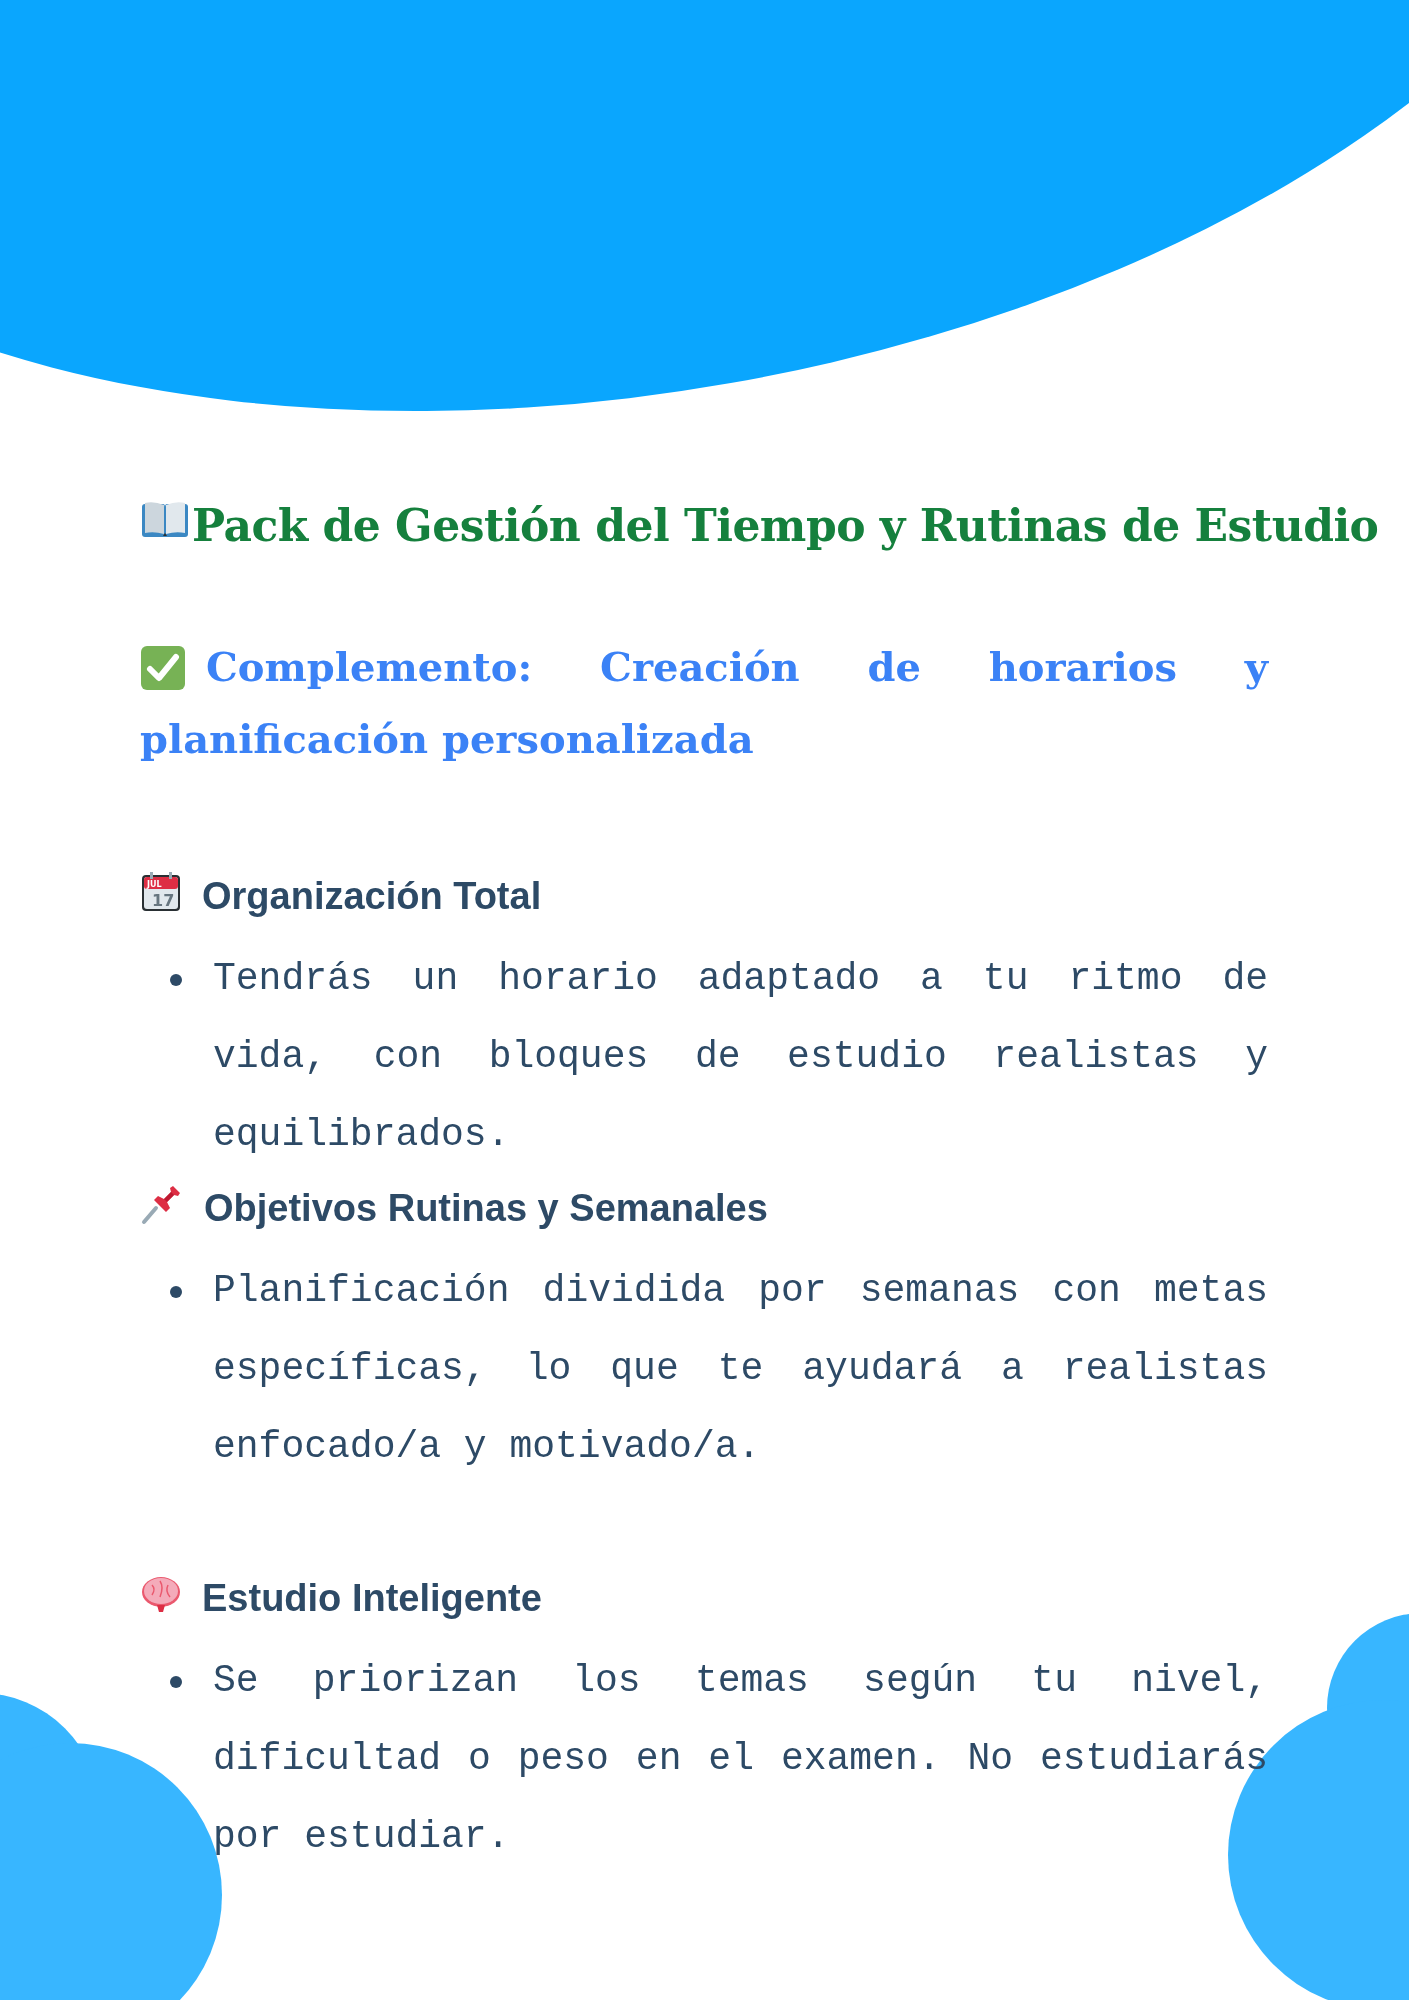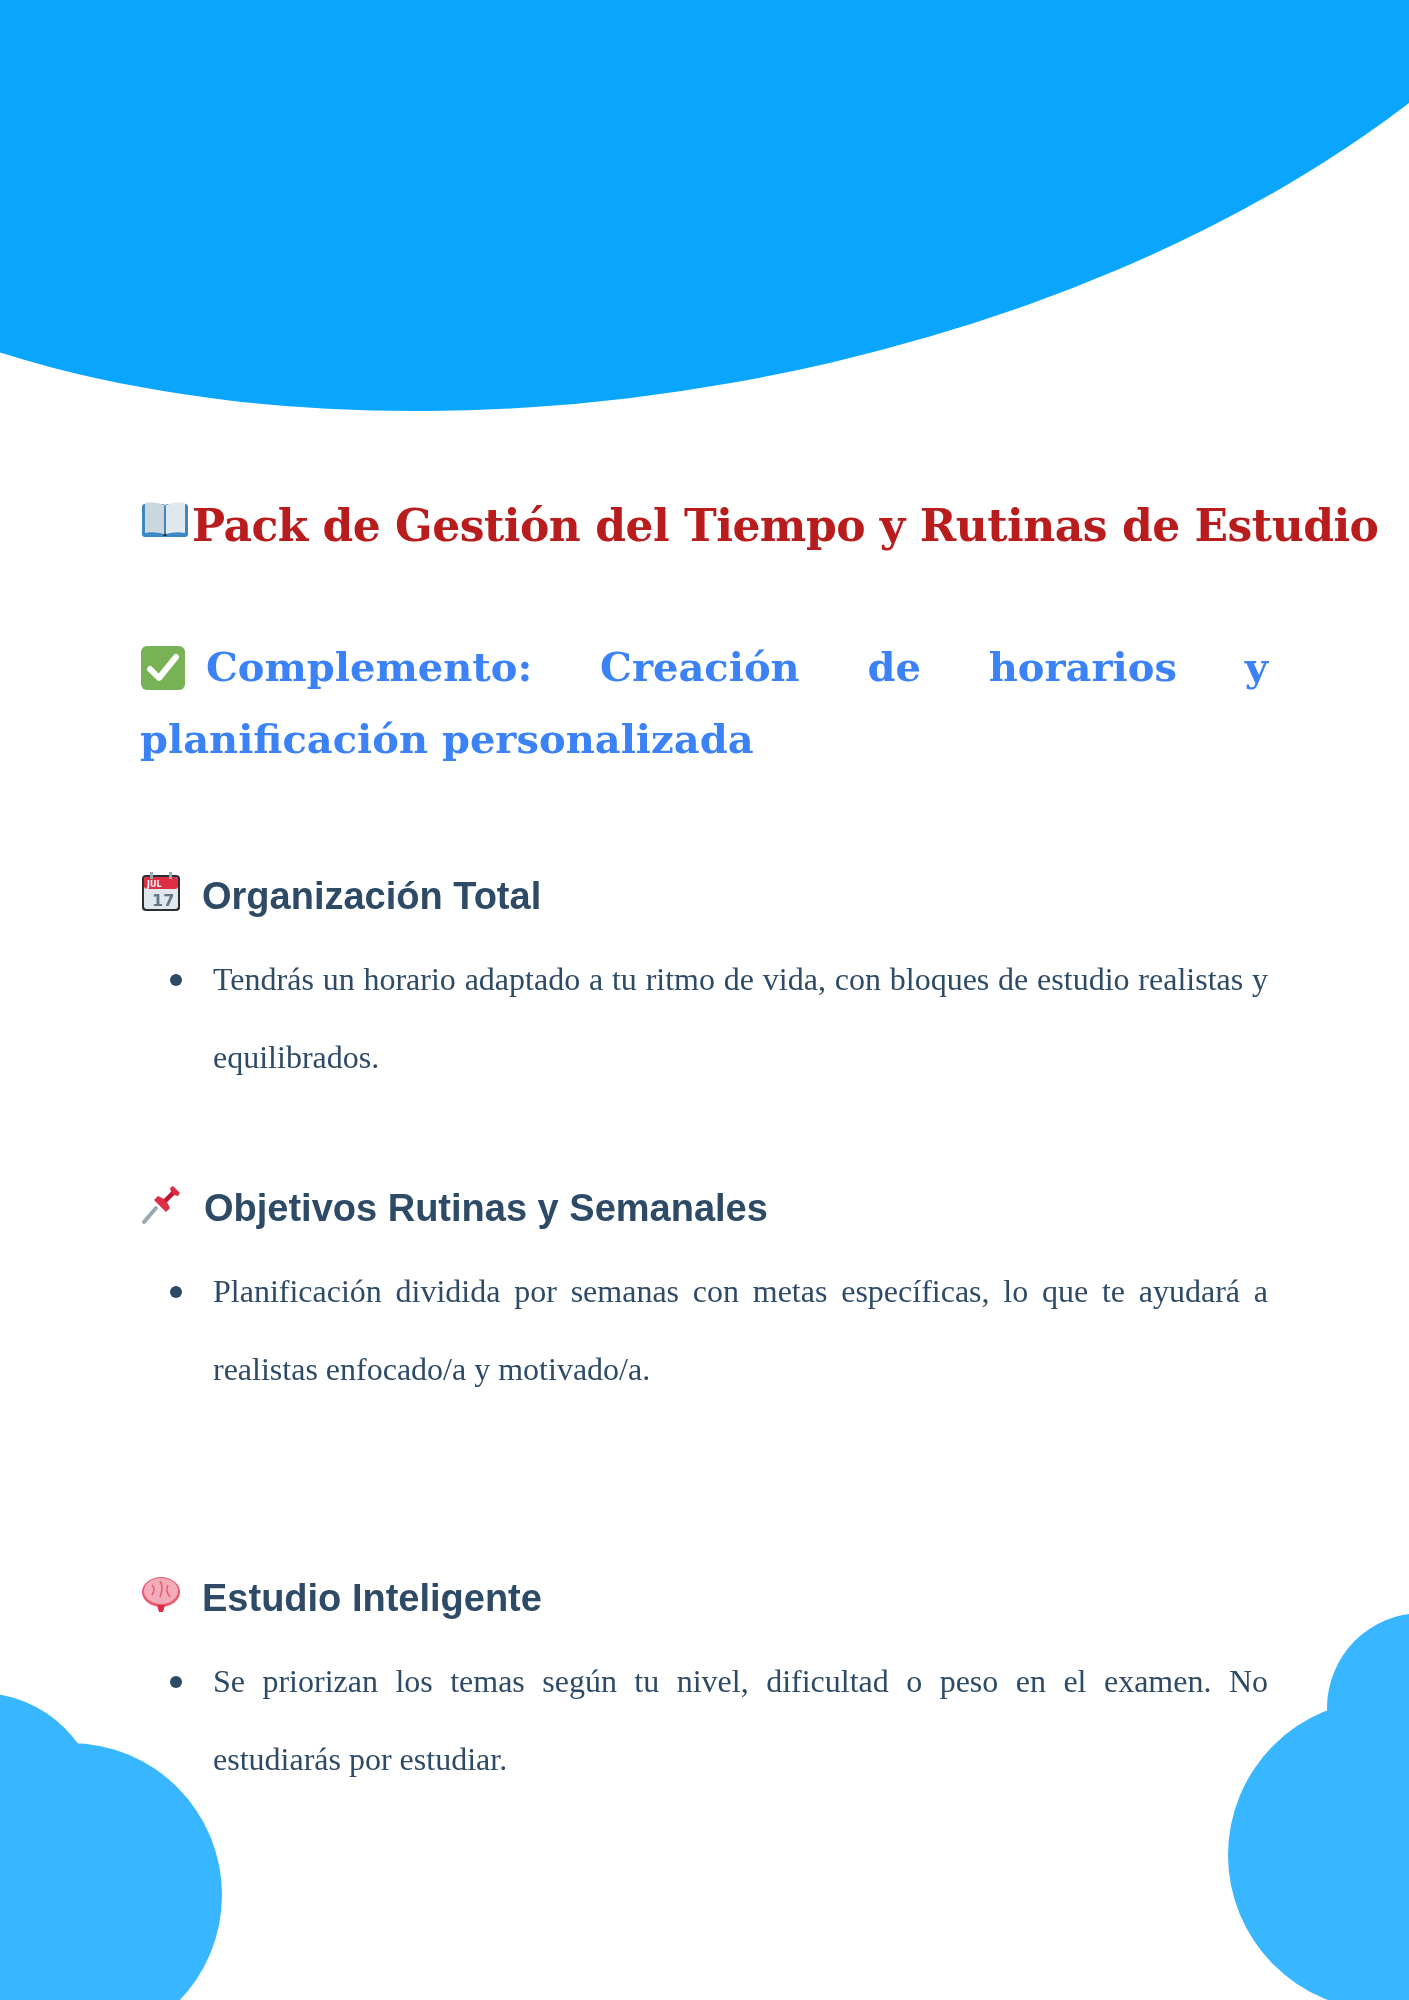--- a/index.html
+++ b/index.html
@@ -11,40 +11,40 @@
   }
   .deco { position: absolute; border-radius: 50%; }
   #top-blob { background: #0aa6fe; }
   .bl, .br { background: #38b6ff; }
 
   .content { position: absolute; left: 140px; width: 1128px; top: 0; }
 
   .title {
     position: absolute; top: 500px; left: 0;
     font-family: "DejaVu Serif", serif; font-weight: 600;
-    font-size: 44px; color: #b91c1c; white-space: nowrap;
+    font-size: 44px; color: #15803d; white-space: nowrap;
     display: flex; align-items: center; letter-spacing: -0.5px;
   }
   .subtitle {
     position: absolute; top: 633px; left: 0; width: 1128px;
     font-family: "DejaVu Serif", serif; font-weight: 600;
     font-size: 40px; line-height: 68px; color: #3b82f6;
     text-align: justify; text-align-last: left;
   }
   .emoji { display: inline-block; vertical-align: middle; margin-right: 20px; }
 
   .section { position: absolute; left: 0; width: 1128px; }
   .section h2 {
     margin: 0; font-family: "Liberation Sans", sans-serif; font-weight: 700;
     font-size: 38px; color: #2d4a66; display: flex; align-items: center; height: 60px;
   }
   .section ul { margin: 0; padding: 0; list-style: none; }
   .section li {
     position: relative; padding-left: 73px;
-    font-family: Liberation Serif, serif; font-size: 32px;
+    font-family: Liberation Mono, monospace; font-size: 38px;
     line-height: 78px; color: #2d4a66; text-align: justify;
   }
   .section li .dot {
     position: absolute; left: 30px; top: 34px; width: 12px; height: 12px;
     background: #2d4a66; border-radius: 50%;
   }
 </style>
 </head>
 <body>
 

